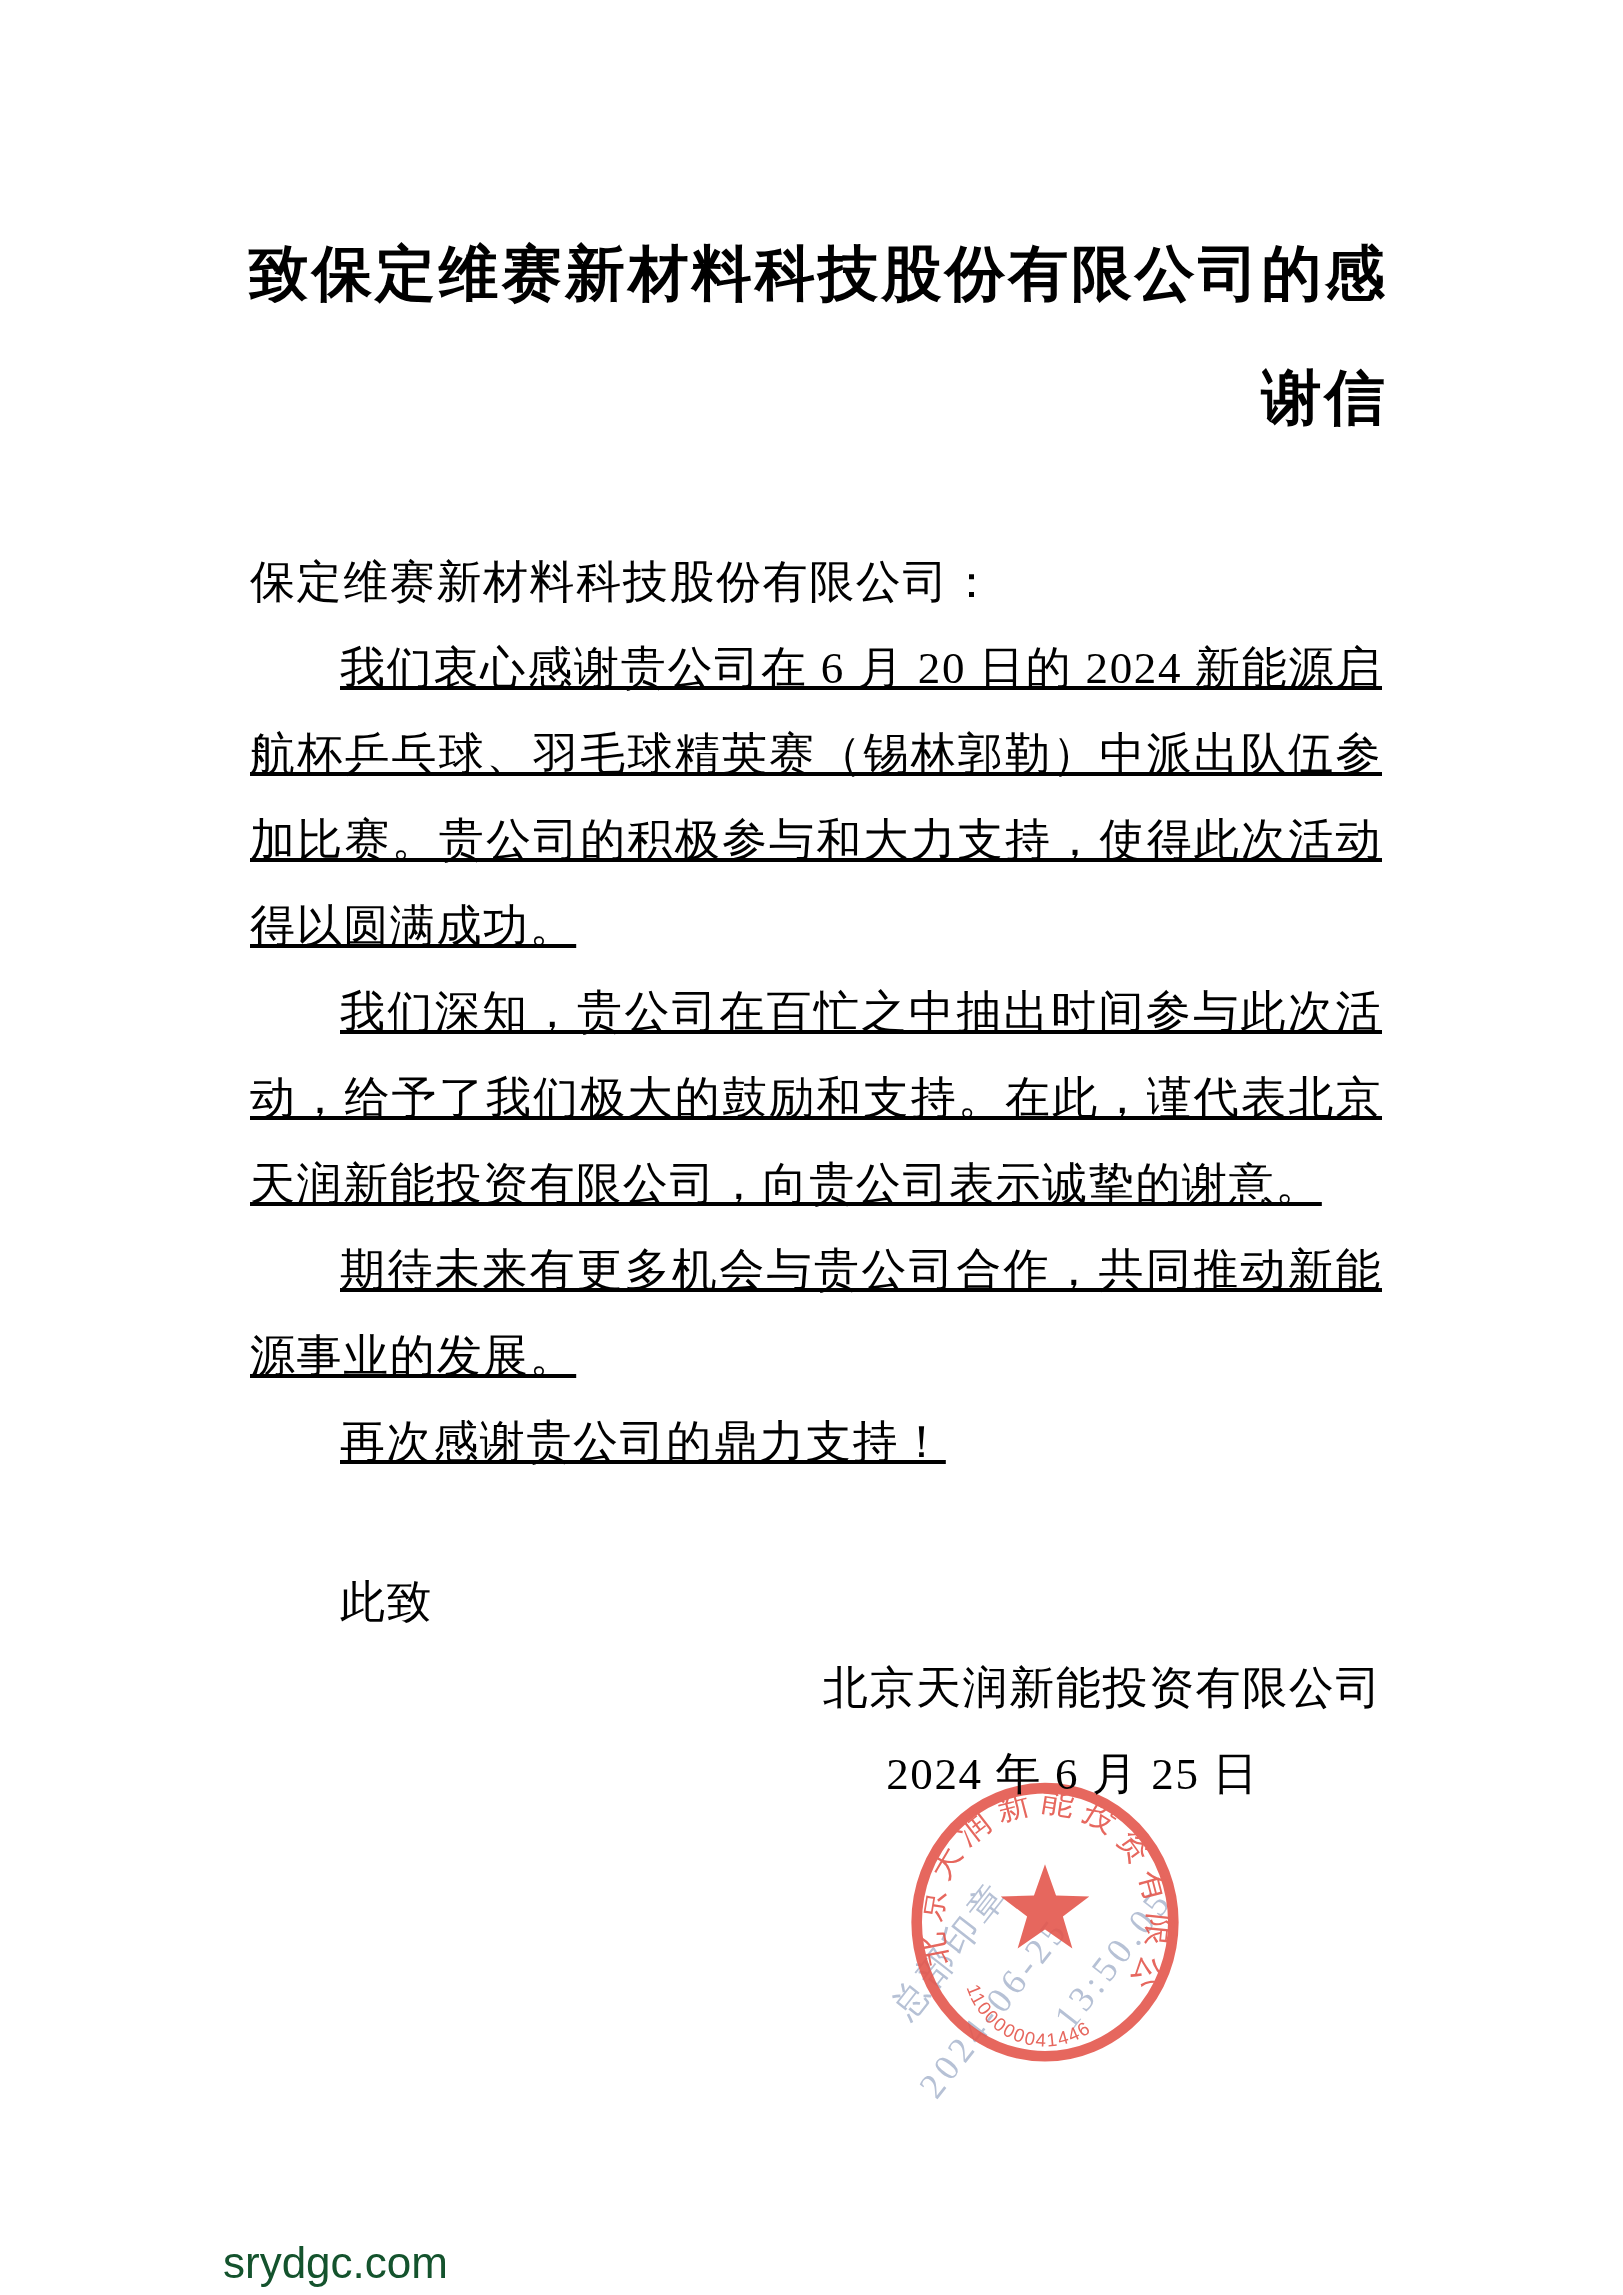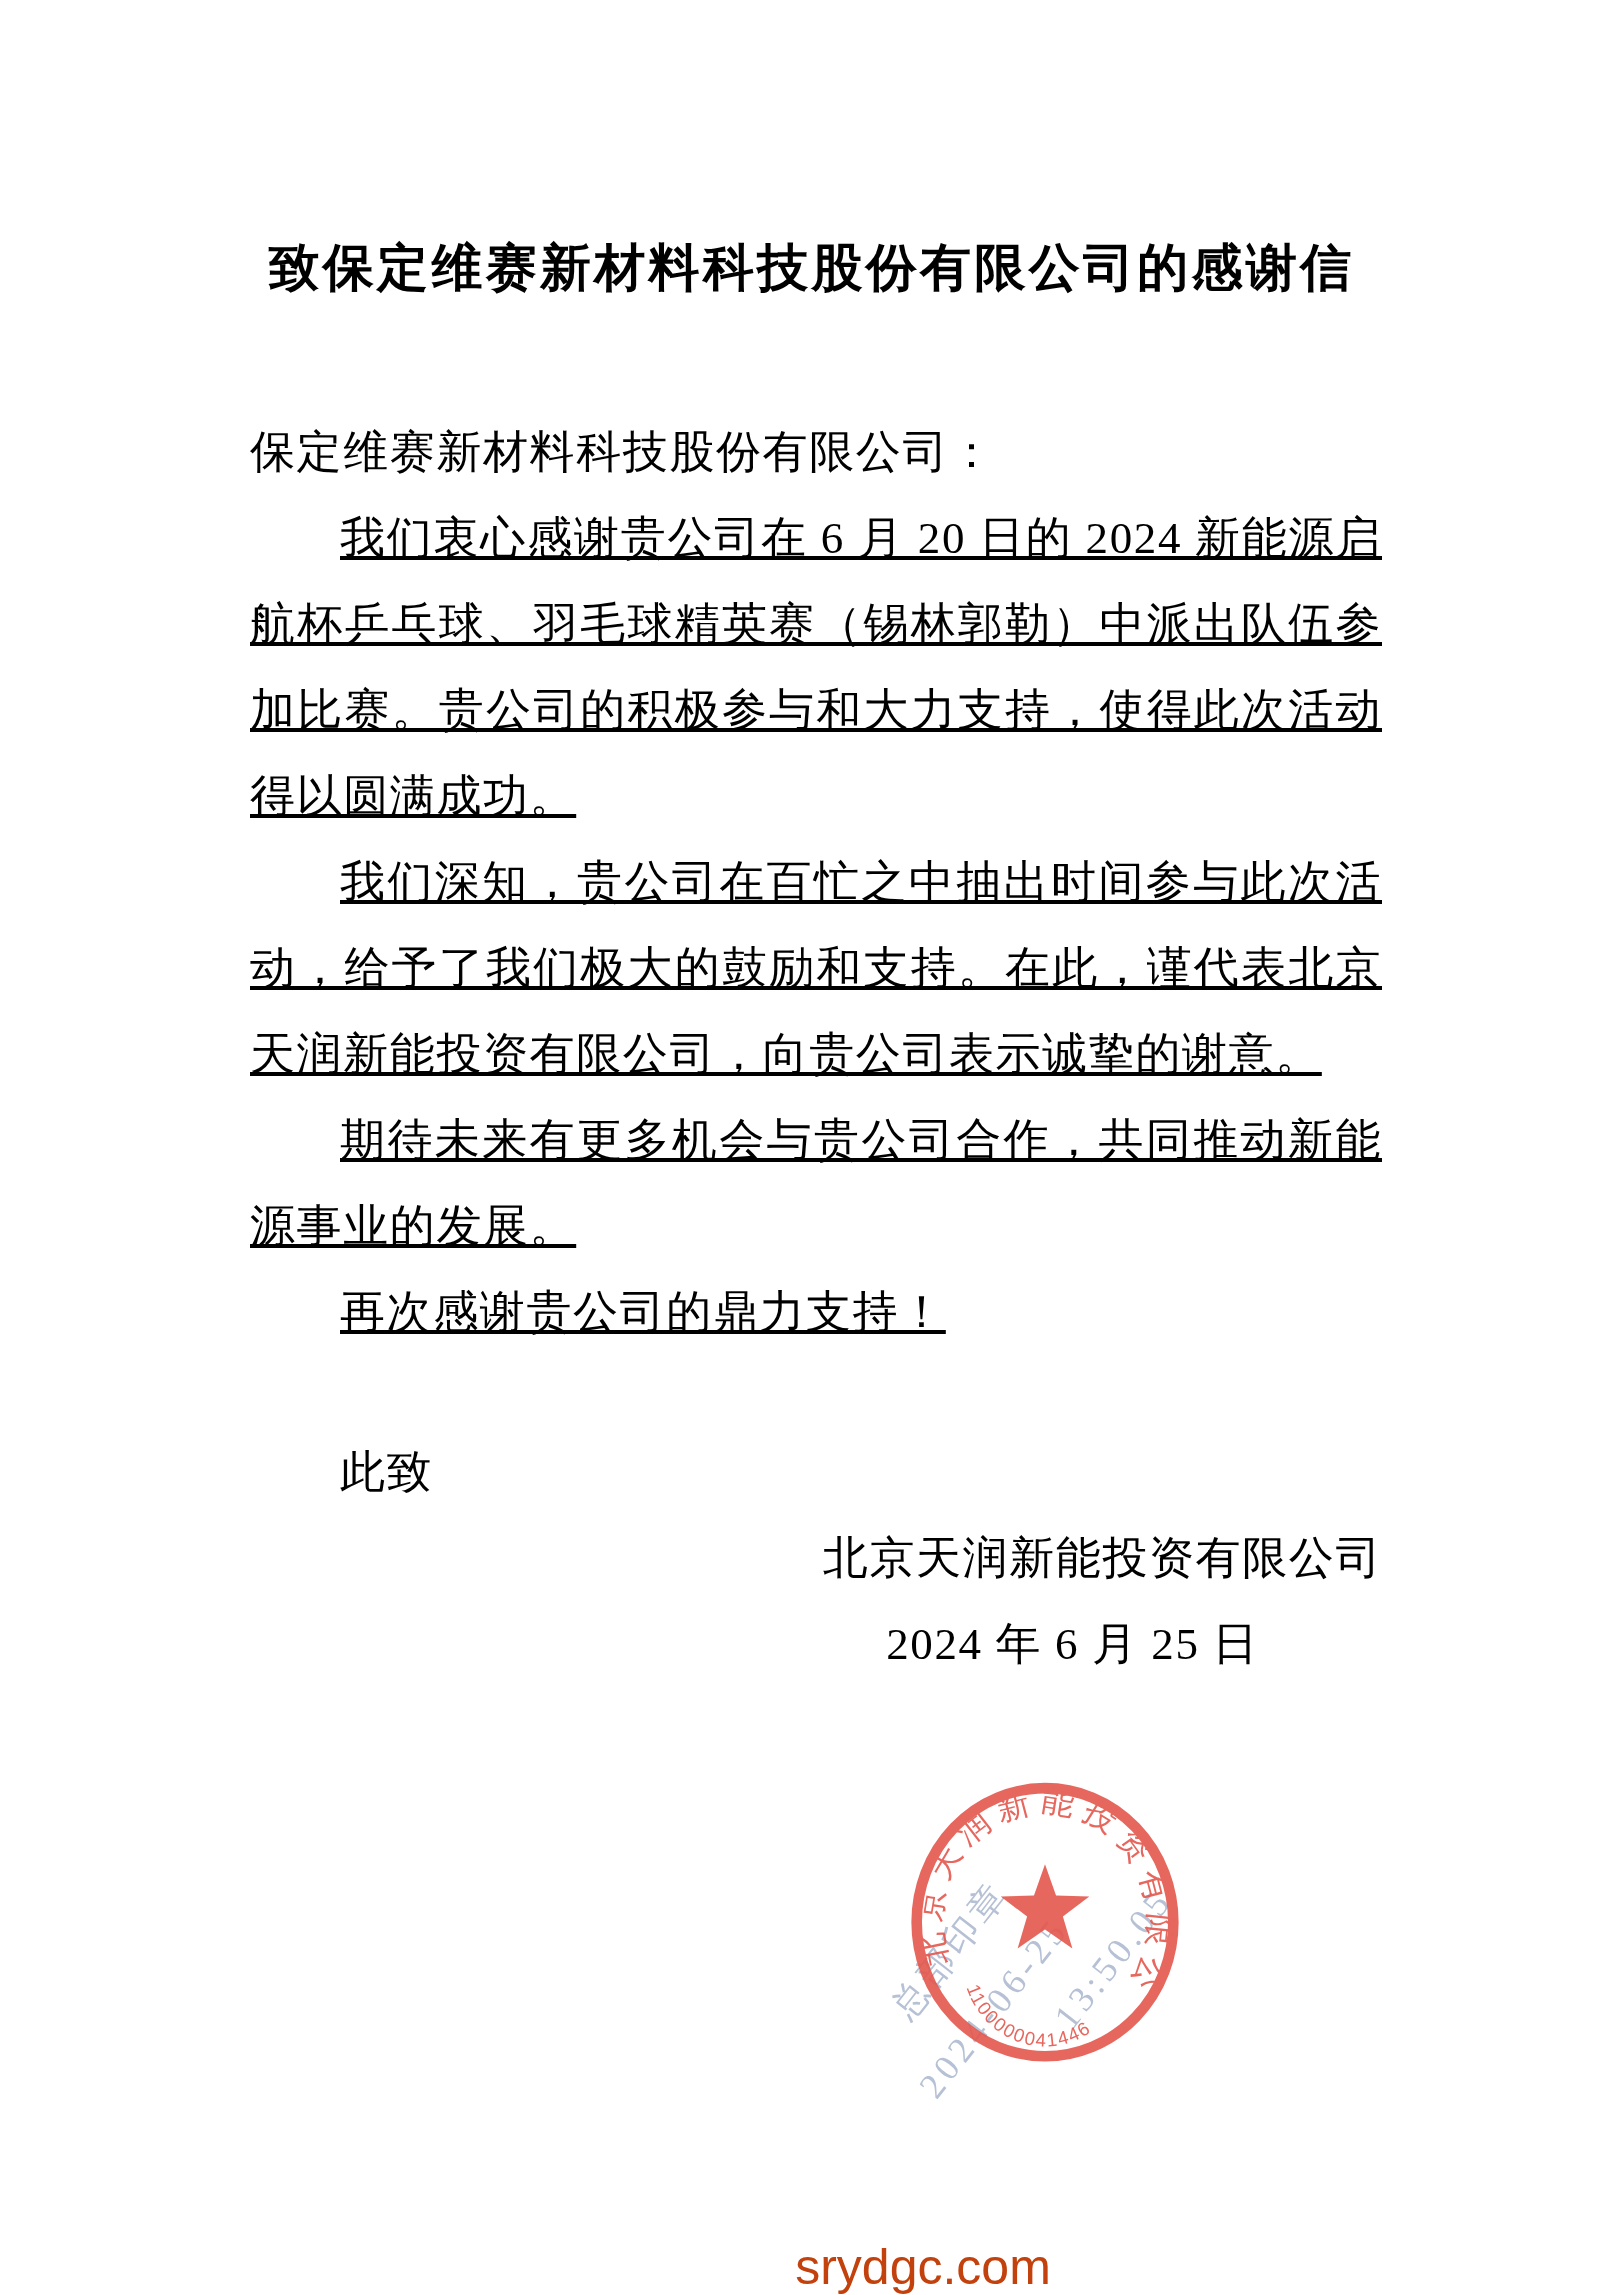--- a/index.html
+++ b/index.html
@@ -10,23 +10,23 @@
     background:#ffffff;
     overflow:hidden;
     font-family:"Liberation Serif","DejaVu Serif",serif;
     color:#000;
   }
   
   .title{
     position:relative;z-index:2;
     padding-top:206px;
     width:1153px;
-    margin:0 auto;
-    text-align:center;
-    font-size:51px;
+    margin:6px auto;
+    text-align:right;
+    font-size:60px;
     font-weight:bold;
     letter-spacing:3.3px;
     line-height:124px;
     word-break:break-all;
   }
   
   .letter-body{
     position:relative;z-index:2;
     margin:79px 241px 0 250px;
     font-size:45px;
@@ -62,25 +62,25 @@
     transform:rotate(-52deg);
     font-family:"Liberation Serif","DejaVu Serif",serif;
   }
   .wm-type{left:900px;top:1990px;}
   .wm-date{left:927px;top:2072px;}
   .wm-time{left:1062px;top:2003px;}
   
   .footer{
     position:absolute;z-index:2;
     left:0;right:0;top:2238px;
-    text-align:center;
+    text-align:left;
     padding-left:223px;
     font-family:"Liberation Sans","DejaVu Sans",sans-serif;
-    font-size:50px;
-    color:#c2410c;
+    font-size:44px;
+    color:#14532d;
   }
 </style>
 </head>
 <body>
 
 <div class="page">
 
   <div class="watermark wm-type">总部印章</div>
   <div class="watermark wm-date">2024-06-25</div>
   <div class="watermark wm-time">13:50.05</div>

